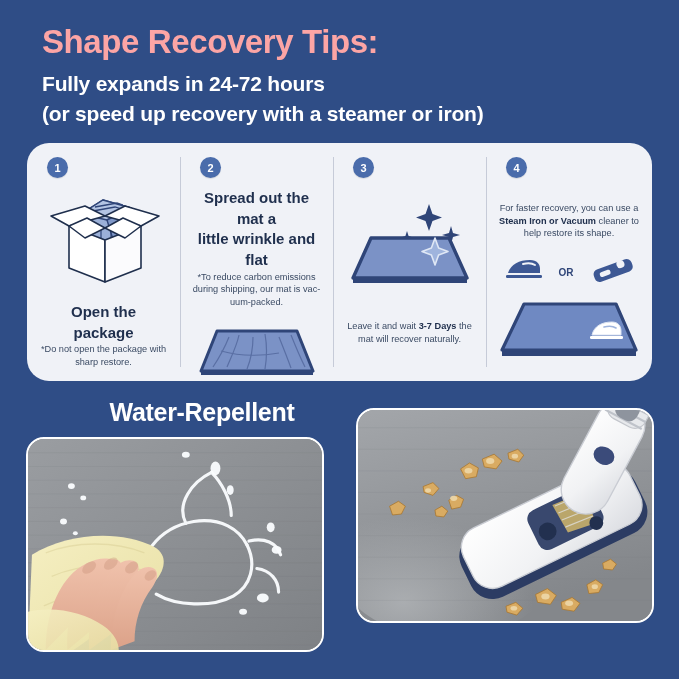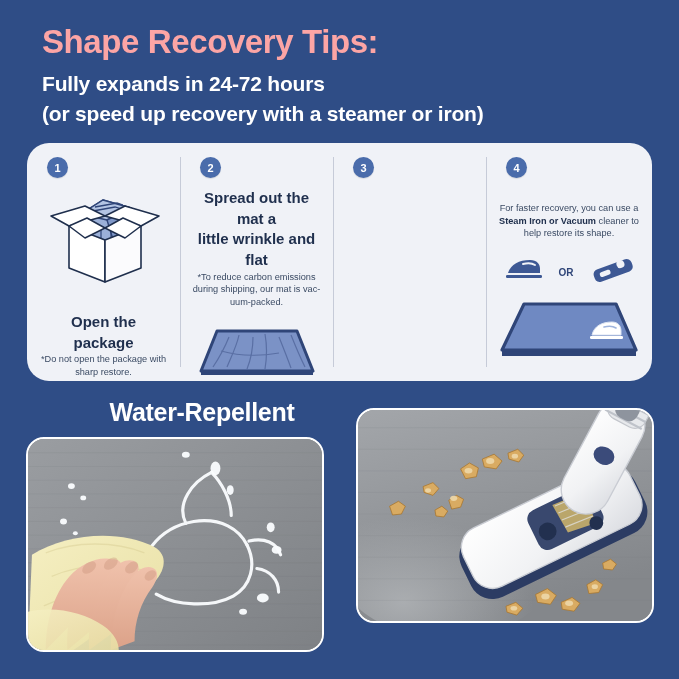--- a/index.html
+++ b/index.html
@@ -81,21 +81,21 @@
     color: #3a4a63;
     font-size: 9.2px;
     line-height: 1.38;
     padding: 0 4px;
   }
   .txt b { color: #20304d; font-weight: bold; }
   .txt .hd { color: #1f2f4d; font-weight: bold; font-size: 15px; }
 
   
   .s1 .art { margin-top: 2px; }
-  .s1 .txt { margin-top: 22px; }
+  .s1 .txt { margin-top: 12px; }
   .s2 .txt { margin-top: 10px; }
   .s2 .art { margin-top: 16px; }
   .s3 .art { margin-top: 4px; }
   .s3 .txt { margin-top: 22px; }
   .s4 .txt { margin-top: 24px; }
   .s4 .icons {
     display: flex; align-items: center; justify-content: center;
     gap: 16px; margin-top: 16px;
   }
   .s4 .orlbl { color: #2f4578; font-weight: bold; font-size: 10px; }
@@ -193,20 +193,38 @@
             <path d="M96 10 C100 20 104 30 110 42"></path>
             <path d="M26 26 C40 30 60 32 84 28"></path>
           </g>
         </svg>
       </span>
     </div>
   </div>
 
   <div class="step s3">
     <div class="badge">3</div>
+    <div class="step-body">
+      <span class="art">
+        <svg width="134" height="112" viewBox="0 0 134 112">
+
+          <path d="M86 22 L89.5 32 L99 35.5 L89.5 39 L86 49 L82.5 39 L73 35.5 L82.5 32 Z" fill="#2f4578"></path>
+          <path d="M108 44 L110 51 L117 53 L110 55 L108 62 L106 55 L99 53 L106 51 Z" fill="#2f4578"></path>
+          <path d="M64 49 L65.6 54 L70.5 55.6 L65.6 57 L64 62 L62.4 57 L57.5 55.6 L62.4 54 Z" fill="#2f4578"></path>
+
+          <path d="M10 96 L124 96 L124 101 L10 101 Z" fill="#2f4578"></path>
+          <path d="M28 56 L106 56 L124 96 L10 96 Z" fill="#7b92c6" stroke="#2f4578" stroke-width="3.4" stroke-linejoin="round"></path>
+
+          <path d="M92 56 L95.6 66 L105 69.5 L95.6 73 L92 83 L88.4 73 L79 69.5 L88.4 66 Z" fill="#9fb4dd" stroke="#dfe7f5" stroke-width="1.6" stroke-linejoin="round"></path>
+        </svg>
+      </span>
+      <div class="txt">
+        <span>Leave it and wait </span><b>3-7 Days</b><span> the mat will recover naturally.</span>
+      </div>
+    </div>
   </div>
 
   <div class="step s4">
     <div class="badge">4</div>
     <div class="step-body">
       <div class="txt">
         <span>For faster recovery, you can use a </span><b>Steam Iron or Vacuum</b><span> cleaner to help restore its shape.</span>
       </div>
       <div class="icons">
         <span>

